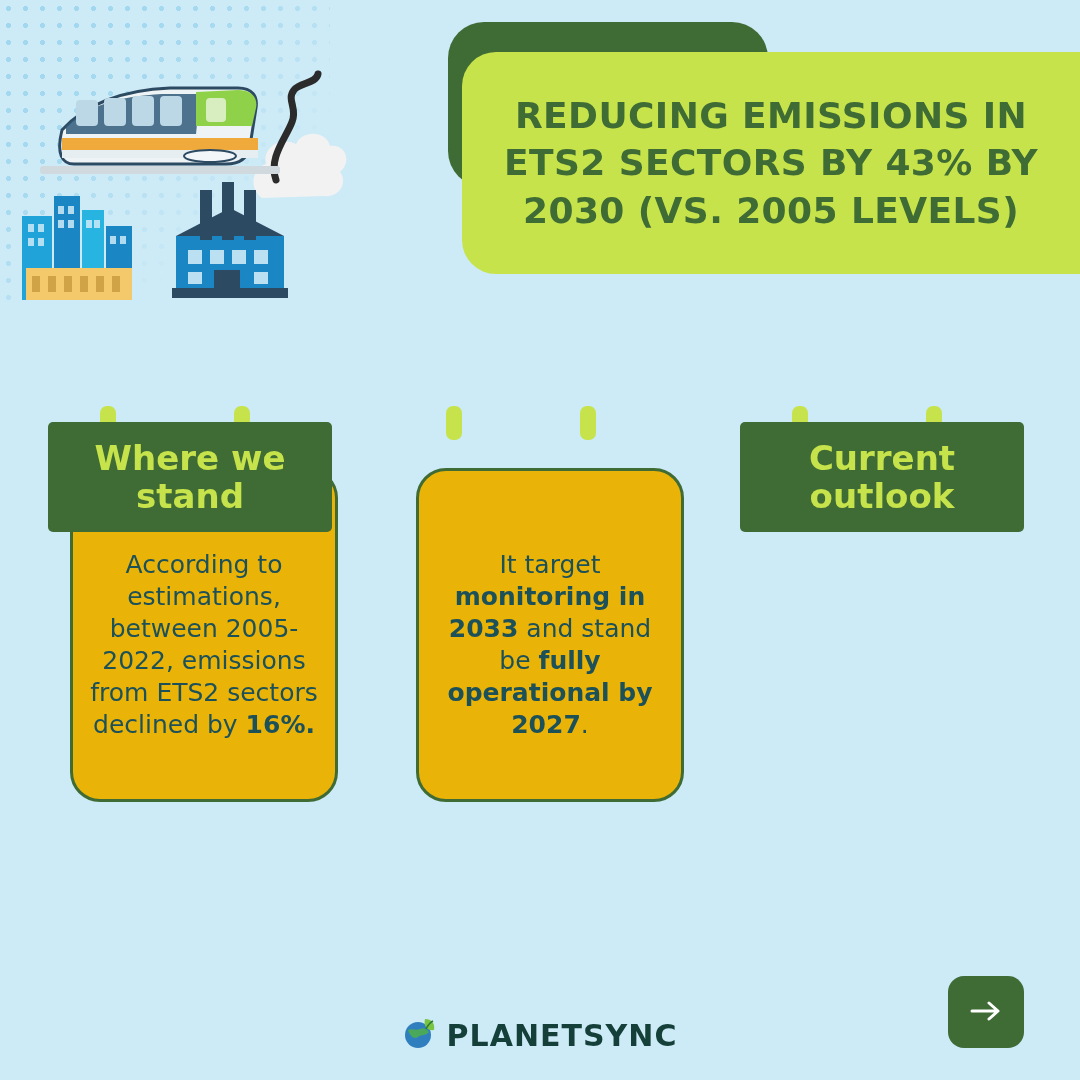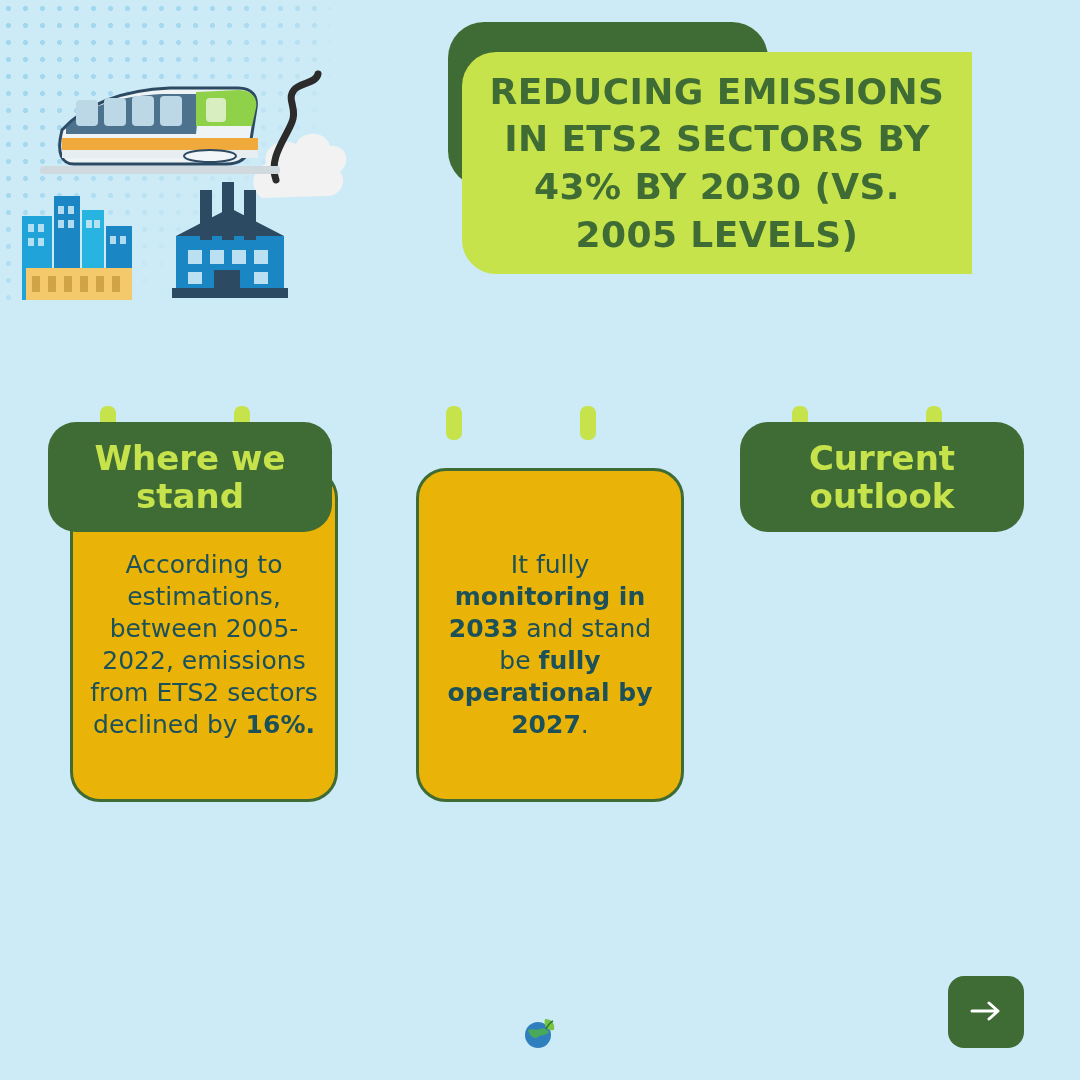--- a/index.html
+++ b/index.html
@@ -44,21 +44,21 @@
     top: 22px;
     width: 320px;
     height: 165px;
     background: #3f6b34;
     border-radius: 36px;
   }
   .title-card {
     position: absolute;
     left: 462px;
     top: 52px;
-    width: 510px;
+    width: 618px;
     height: 222px;
     background: #c7e34b;
     border-radius: 34px 0 0 34px;
     display: flex;
     align-items: center;
     justify-content: center;
   }
   .title-text {
     color: #3f6b34;
     font-weight: bold;
@@ -121,21 +121,21 @@
   .clip.l { left: 52px; }
   .clip.r { left: 186px; }
 
   .card-head {
     position: absolute;
     left: 0;
     top: 16px;
     width: 284px;
     min-height: 110px;
     background: #3f6b34;
-    border-radius: 28px;
+    border-radius: 5px;
     display: flex;
     align-items: center;
     justify-content: center;
     padding: 8px 28px;
     box-sizing: border-box;
   }
   .card-head-text {
     color: #c7e34b;
     font-size: 34px;
     font-weight: bold;
@@ -267,21 +267,21 @@
     </div>
     <div class="clip l"></div>
     <div class="clip r"></div>
     <div class="card-head">
       <div class="card-head-text">Where we stand</div>
     </div>
   </div>
 
   <div class="card c1">
     <div class="card-body">
-      <div class="card-text"><span>It fully </span><b>monitoring in 2033</b><span> and stand be </span><b>fully operational by 2027</b><span>.</span></div>
+      <div class="card-text"><span>It target </span><b>monitoring in 2033</b><span> and stand be </span><b>fully operational by 2027</b><span>.</span></div>
     </div>
     <div class="clip l"></div>
     <div class="clip r"></div>
   </div>
 
   <div class="card c2">
     <div class="clip l"></div>
     <div class="clip r"></div>
     <div class="card-head">
       <div class="card-head-text">Current outlook</div>
@@ -292,20 +292,21 @@
 
 <div class="footer-logo">
   <span>
     <svg width="34" height="34" viewBox="0 0 34 34" xmlns="http://www.w3.org/2000/svg">
       <circle cx="15" cy="19" r="13" fill="#2f7fbf"></circle>
       <path d="M5 14 C9 12 13 15 17 13 C20 11 24 13 26 16 C23 20 19 18 15 21 C11 24 7 20 5 14 Z" fill="#4aa85a"></path>
       <path d="M22 3 C30 3 32 9 31 14 C25 15 20 11 22 3 Z" fill="#79c442"></path>
       <path d="M23 13 C25 9 28 6 30 5" stroke="#2f7a33" stroke-width="1.6" fill="none"></path>
     </svg>
   </span>
+  <span class="logo-text">PLANETSYNC</span>
 </div>
 
 <button class="next-btn">
   <span>
     <svg width="34" height="24" viewBox="0 0 34 24" xmlns="http://www.w3.org/2000/svg">
       <path d="M3 12 H28 M20 4 L29 12 L20 20" stroke="#ffffff" stroke-width="3" fill="none" stroke-linecap="round" stroke-linejoin="round"></path>
     </svg>
   </span>
 </button>
 

